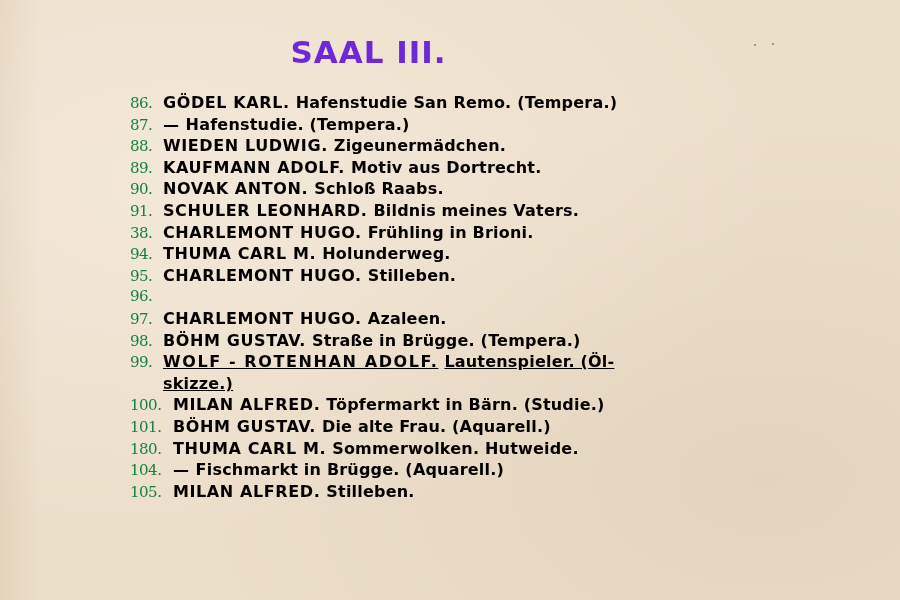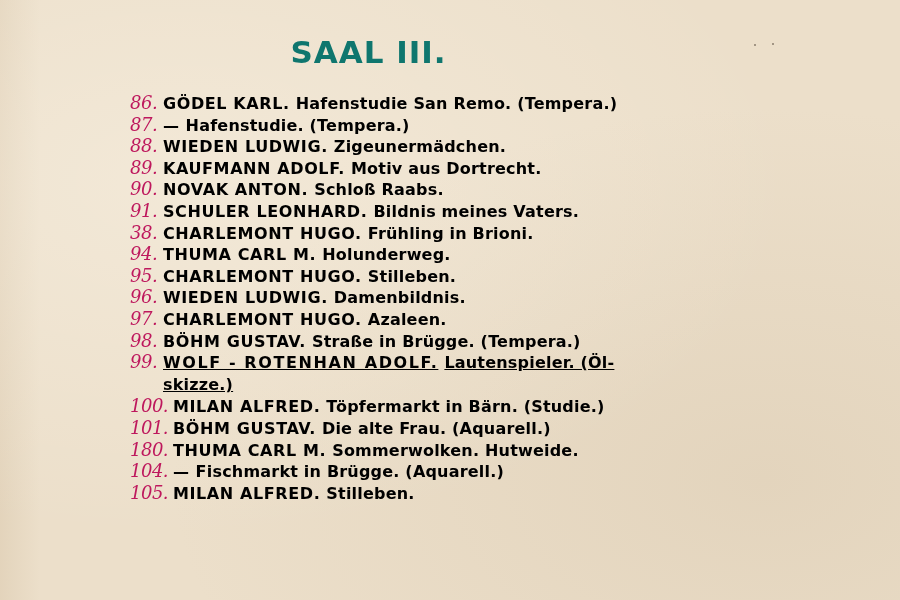--- a/index.html
+++ b/index.html
@@ -28,21 +28,21 @@
     .title {
       position: absolute;
       top: 34px;
       left: 0;
       width: 737px;
       text-align: center;
       font-family: "DejaVu Sans", sans-serif;
       font-weight: bold;
       font-size: 31px;
       letter-spacing: 1px;
-      color: #0f766e;
+      color: #6d28d9;
       margin: 0;
     }
     .catalog {
       position: absolute;
       top: 92px;
       left: 130px;
       width: 660px;
       margin: 0;
       padding: 0;
       list-style: none;
@@ -53,26 +53,25 @@
       height: 21.6px;
       line-height: 21.6px;
       white-space: nowrap;
     }
     .entry.wrap {
       height: auto;
       flex-wrap: nowrap;
     }
     .num {
       font-family: "DejaVu Serif", serif;
-      font-size: 18px;
-      color: #be185d;
+      font-size: 15px;
+      color: #15803d;
       min-width: 33px;
       display: inline-block;
       letter-spacing: -0.5px;
-      font-style: italic;
     }
     .num.three {
       min-width: 43px;
     }
     .body-text {
       font-family: "DejaVu Sans", sans-serif;
       font-weight: bold;
       font-size: 16px;
       color: #000000;
     }
@@ -172,23 +171,20 @@
 
     <li class="entry">
       <span class="num">95.</span>
       <span class="body-text">
         <span class="artist">CHARLEMONT HUGO.</span><span class="artwork">Stilleben.</span>
       </span>
     </li>
 
     <li class="entry">
       <span class="num">96.</span>
-      <span class="body-text">
-        <span class="artist">WIEDEN LUDWIG.</span><span class="artwork">Damenbildnis.</span>
-      </span>
     </li>
 
     <li class="entry">
       <span class="num">97.</span>
       <span class="body-text">
         <span class="artist">CHARLEMONT HUGO.</span><span class="artwork">Azaleen.</span>
       </span>
     </li>
 
     <li class="entry">

